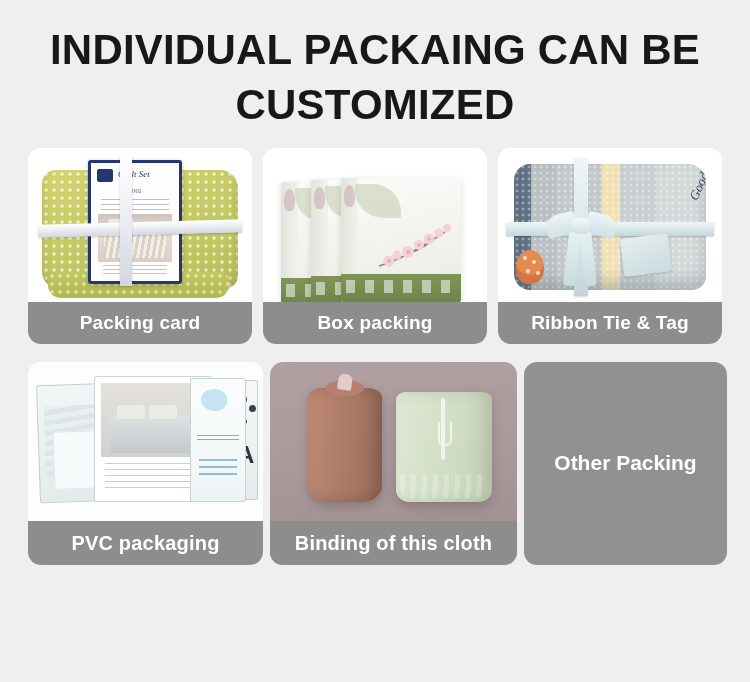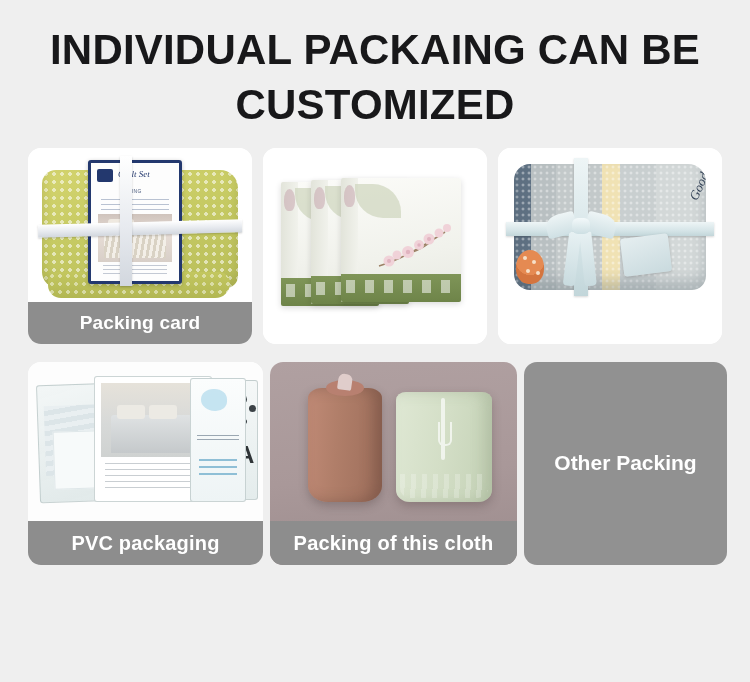--- a/index.html
+++ b/index.html
@@ -457,37 +457,39 @@
             <g fill="#e0b3bf">
               <circle cx="16" cy="39" r="2"></circle>
                 <circle cx="35" cy="30" r="2.2"></circle>
               <circle cx="56" cy="17" r="2"></circle>
                 <circle cx="46" cy="23" r="1.7"></circle>
             </g>
           </svg>
           <div class="band"></div>
         </div>
       </div>
+      <div class="label-bar">Box packing</div>
     </div>
 
     <div class="card card-ribbon">
       <div class="photo ph-ribbon">
         <div class="blanket">
           <div class="mushroom"></div>
           <div class="script">Good</div>
         </div>
         <div class="ribbon rib-h"></div>
         <div class="ribbon rib-v"></div>
         <div class="tail1"></div>
         <div class="tail2"></div>
         <div class="bow-l"></div>
         <div class="bow-r"></div>
         <div class="bow-knot"></div>
         <div class="hangtag"></div>
       </div>
+      <div class="label-bar">Ribbon Tie &amp; Tag</div>
     </div>
   </div>
 
   <div class="row row-2">
 
     <div class="card card-pvc">
       <div class="photo ph-pvc">
         <div class="pvc-wrap">
           <div class="pvc-bag pvc-a"></div>
           <div class="pvc-bag pvc-b">
@@ -511,21 +513,21 @@
     <div class="card card-cloth">
       <div class="photo ph-cloth">
         <div class="roll">
           <div class="tie"></div>
         </div>
         <div class="pouch">
           <div class="zip"></div>
           <div class="folds"></div>
         </div>
       </div>
-      <div class="label-bar">Packing of this cloth</div>
+      <div class="label-bar">Binding of this cloth</div>
     </div>
 
     <div class="card card-other">
       <div class="other-text">
         <span>Other Packing</span>
       </div>
     </div>
   </div>
 </div>
 

